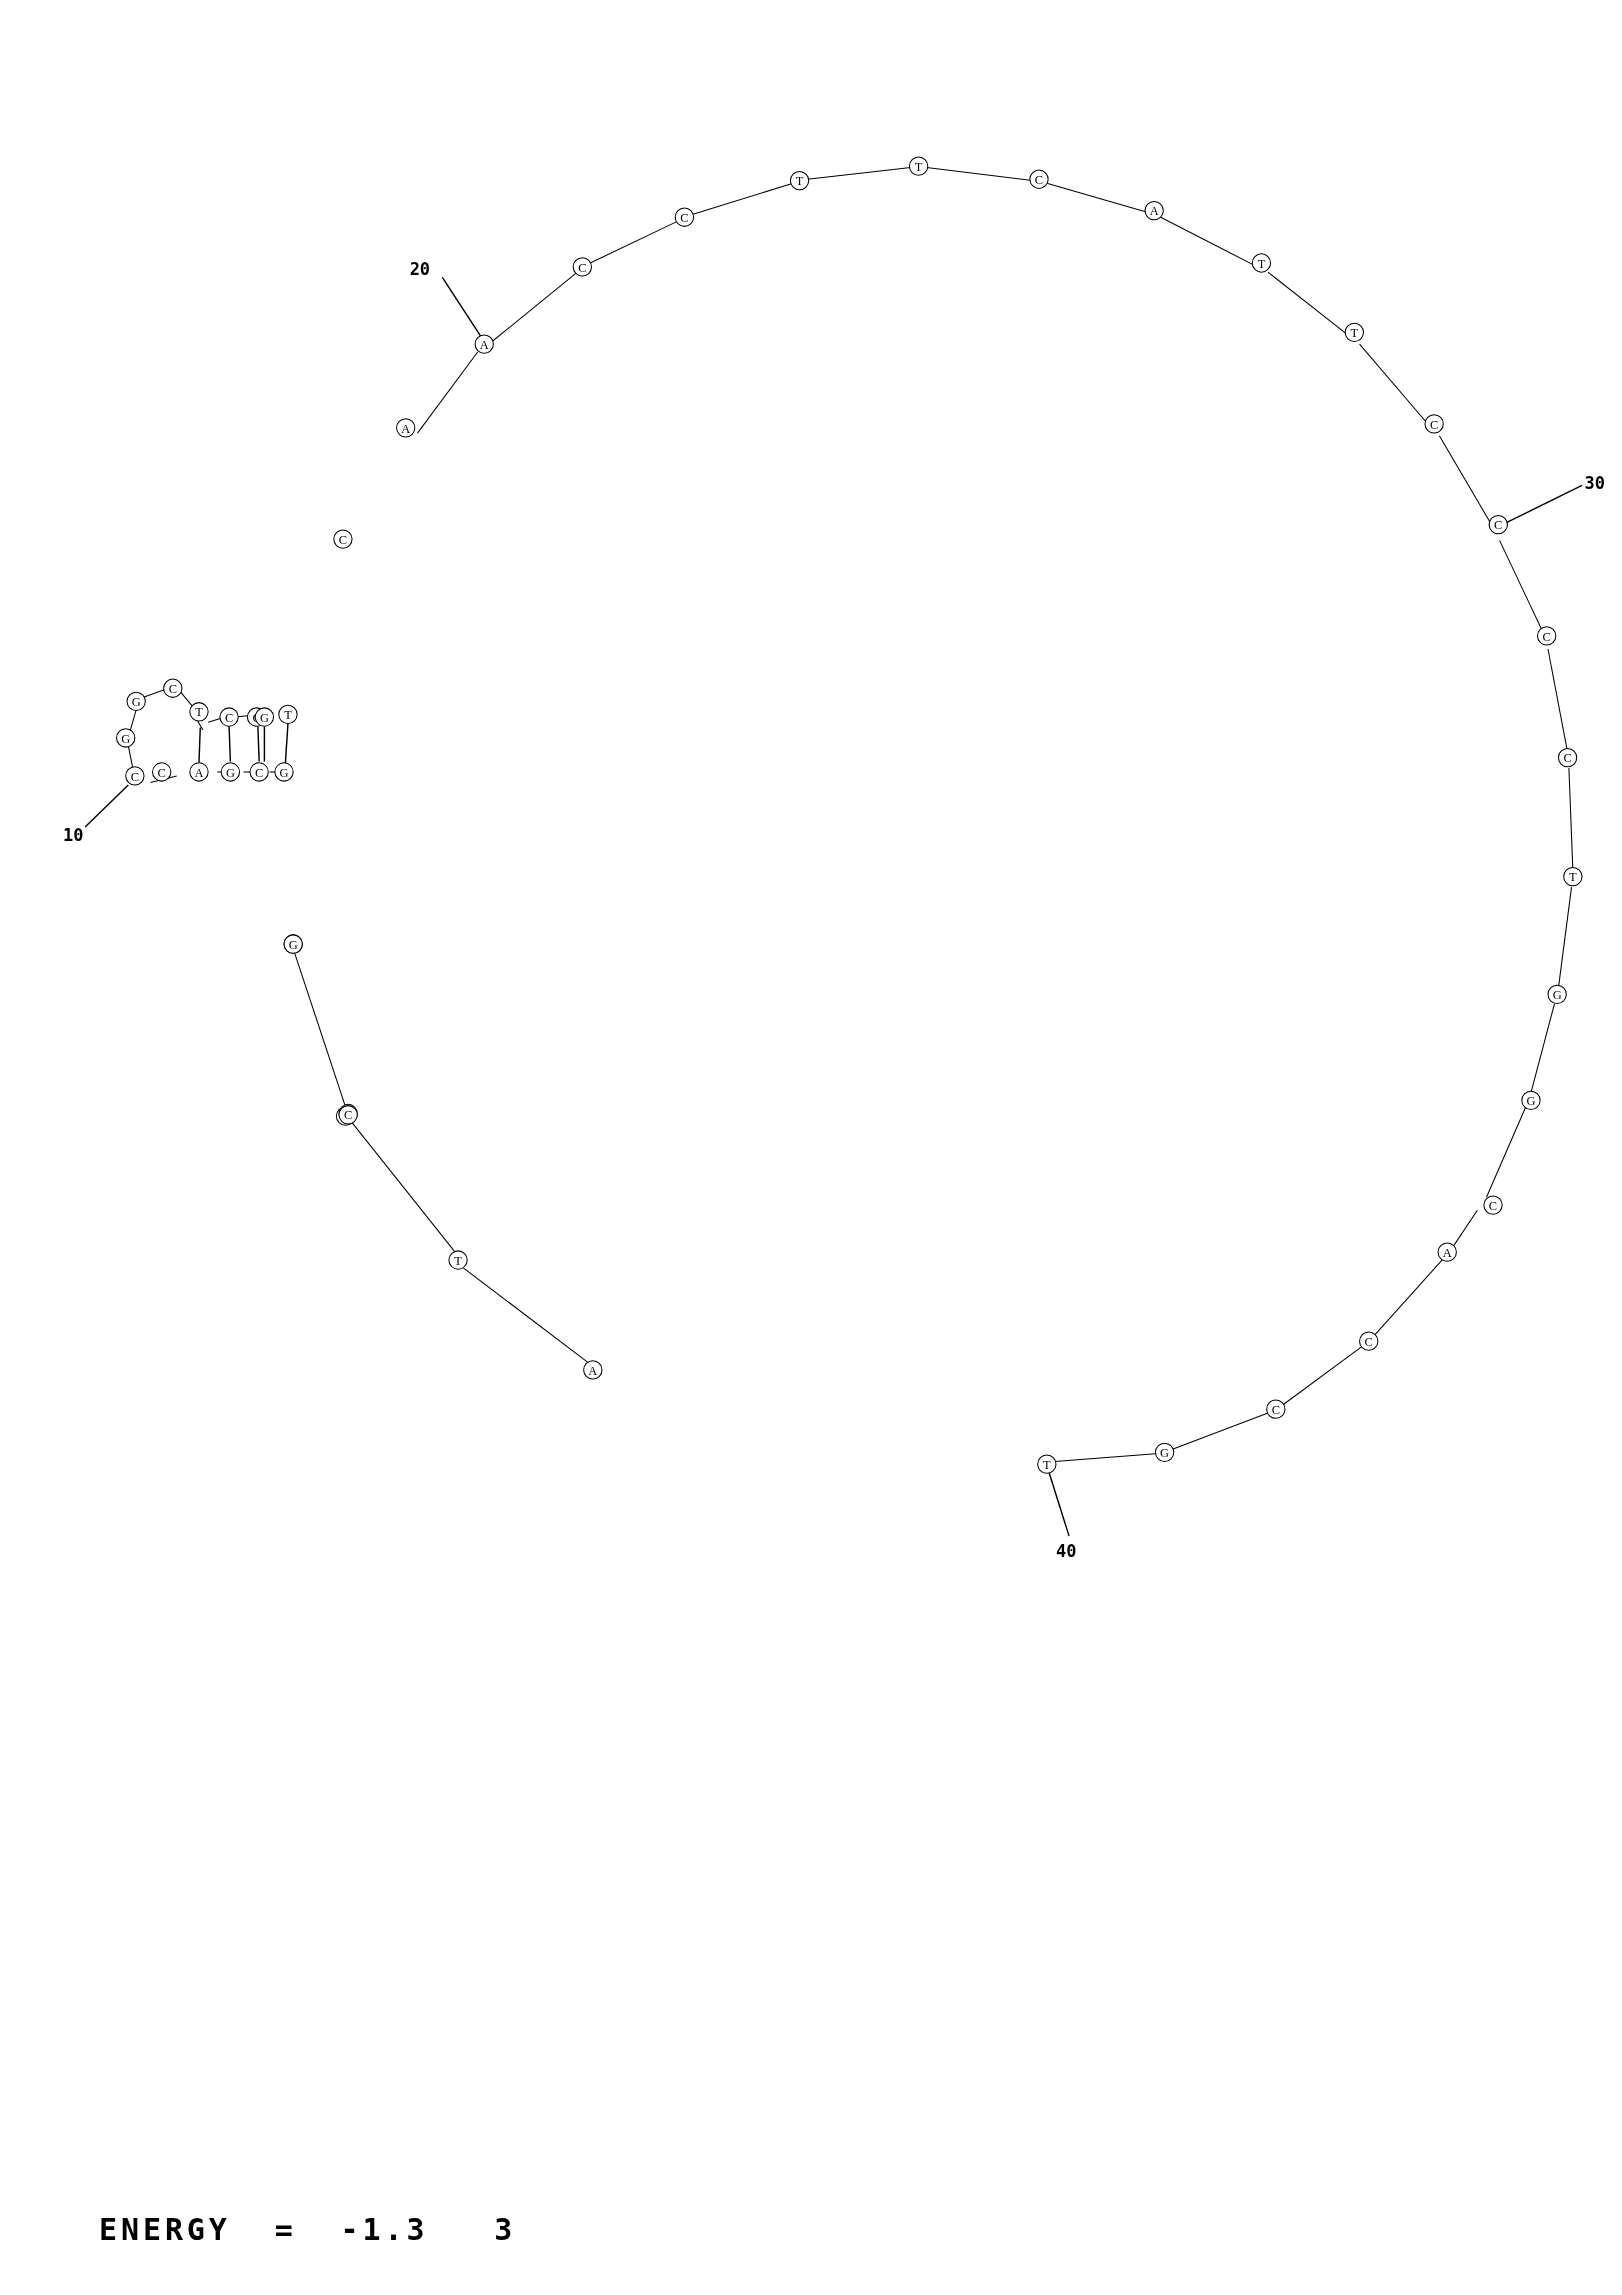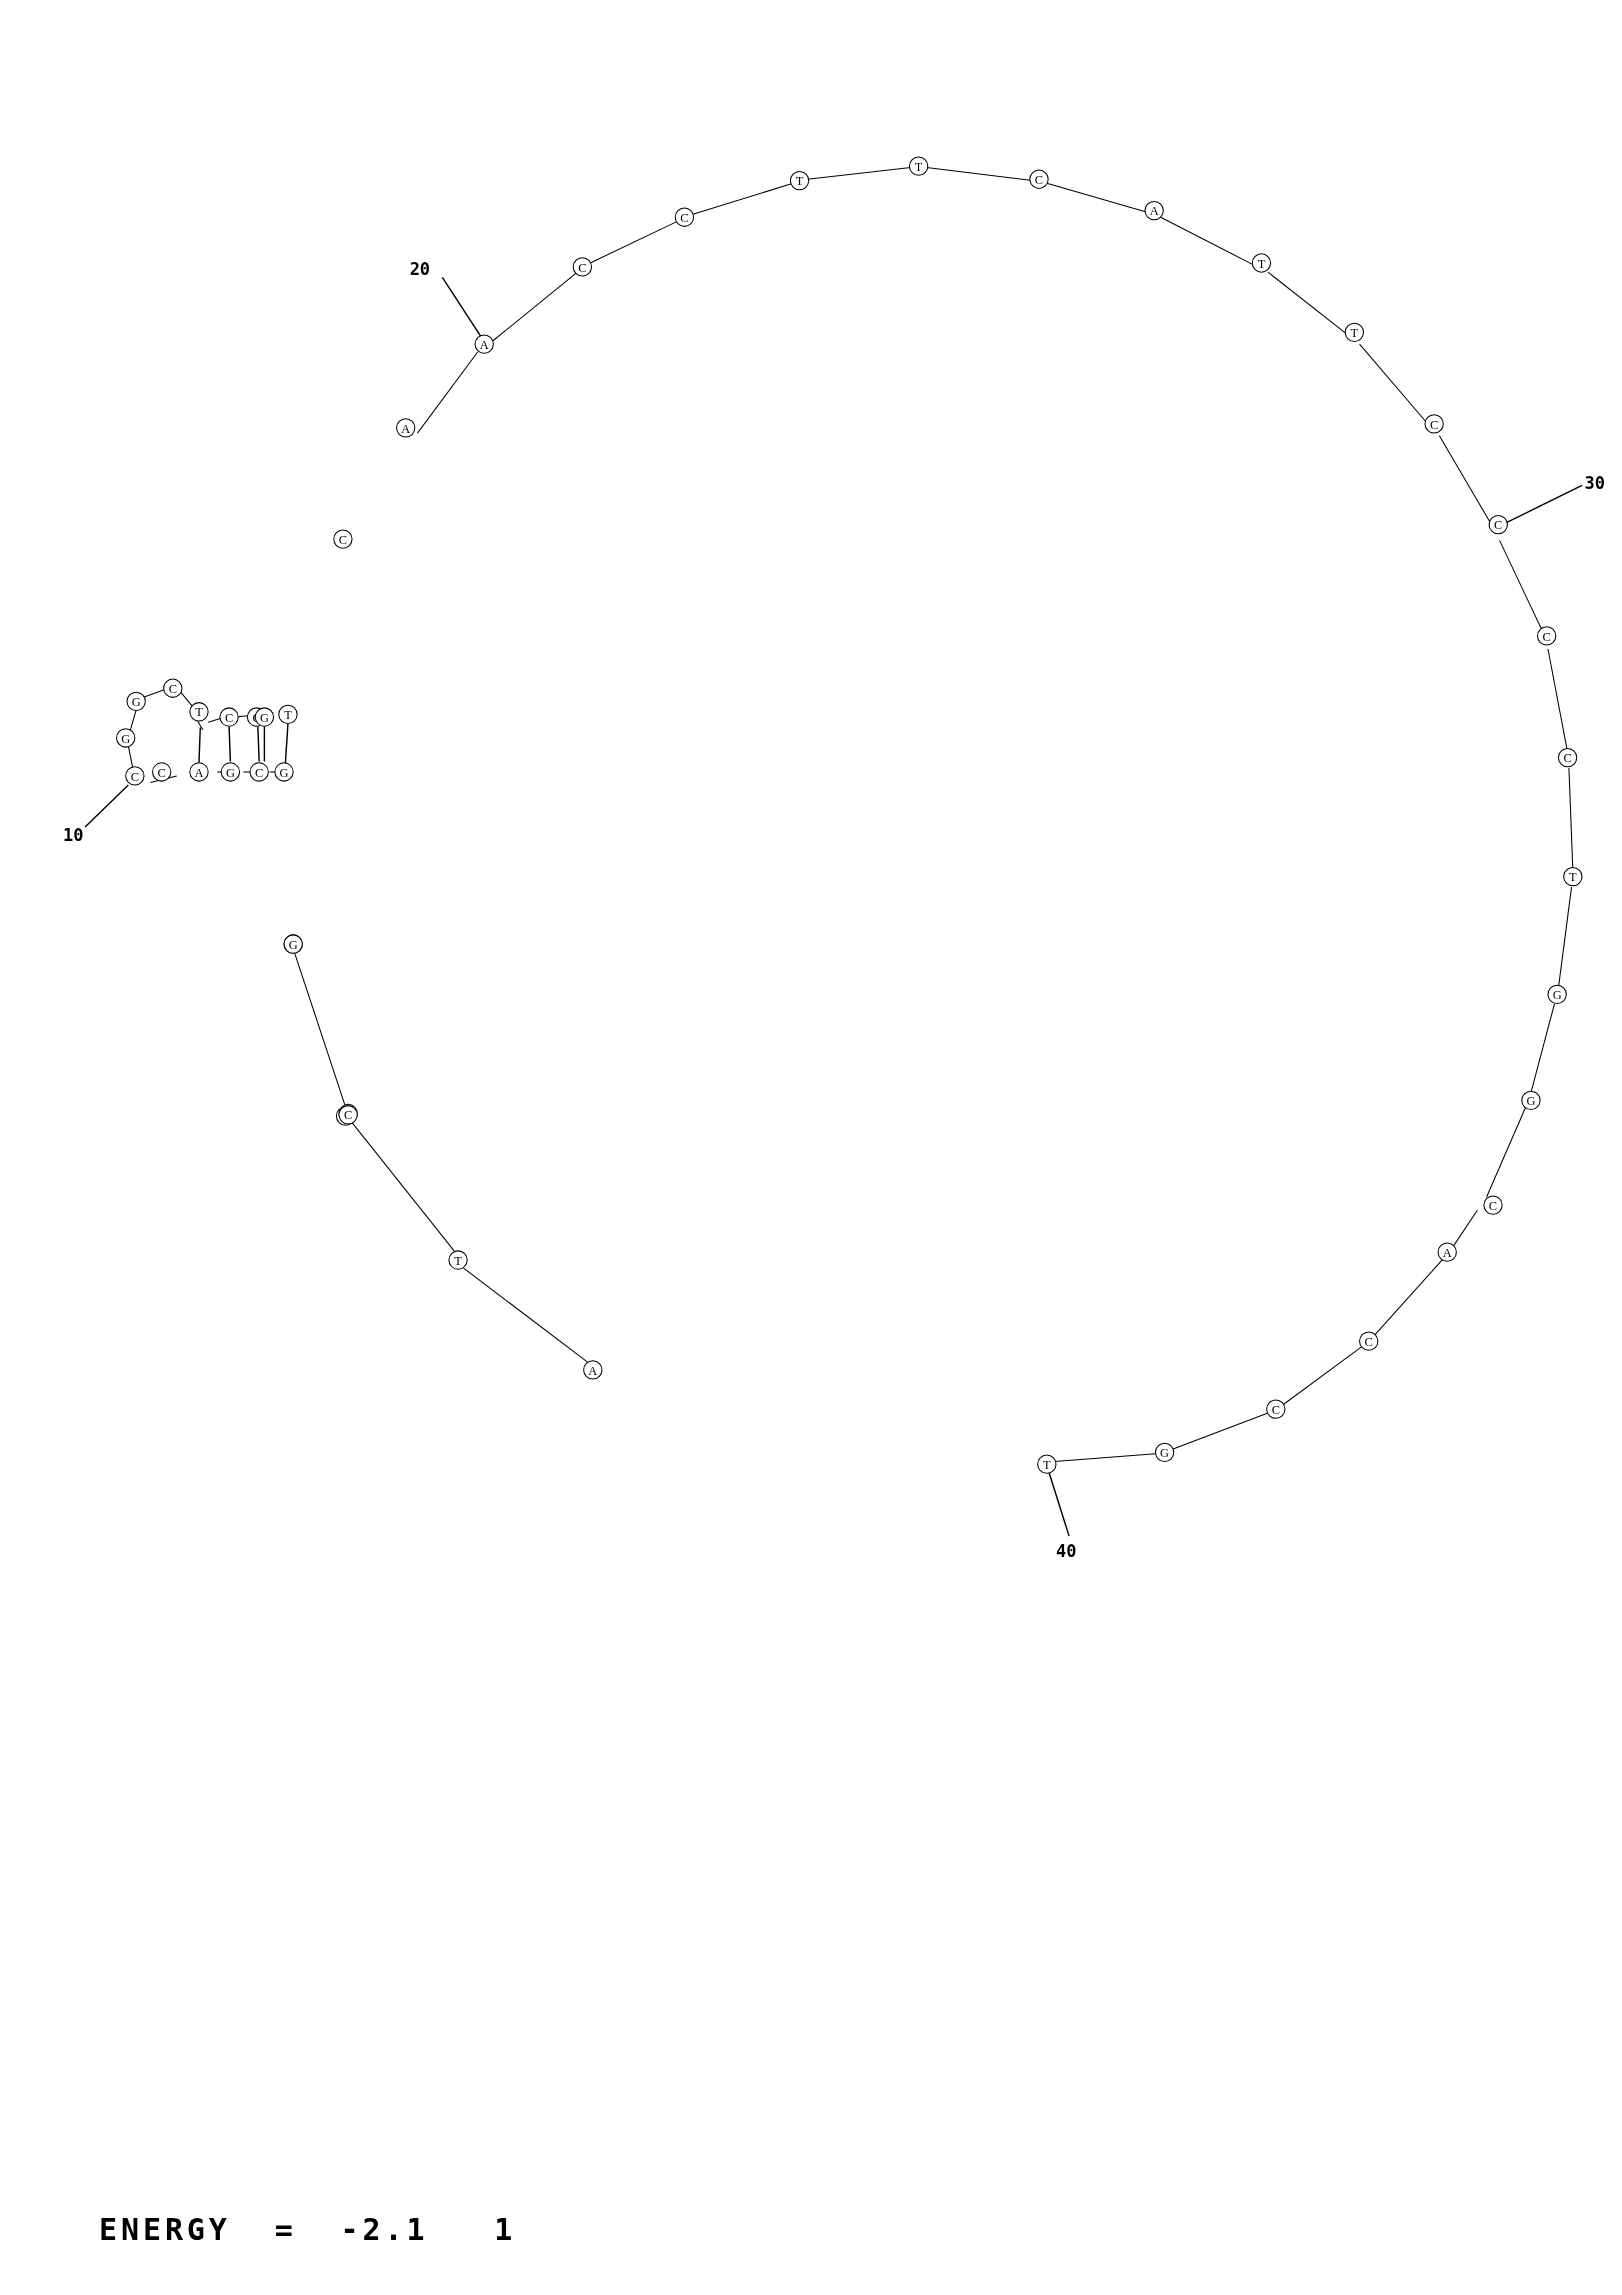--- a/index.html
+++ b/index.html
@@ -331,14 +331,14 @@
   </g>
 
   <g>
     <text class="index-label" x="96" y="1286">10</text>
     <text class="index-label" x="626" y="420">20</text>
     <text class="index-label" x="2422" y="748">30</text>
     <text class="index-label" x="1614" y="2380">40</text>
   </g>
 </svg>
 
-<div class="energy-label">ENERGY  =  -2.1   1</div>
+<div class="energy-label">ENERGY  =  -1.3   3</div>
 
 
 </body></html>

